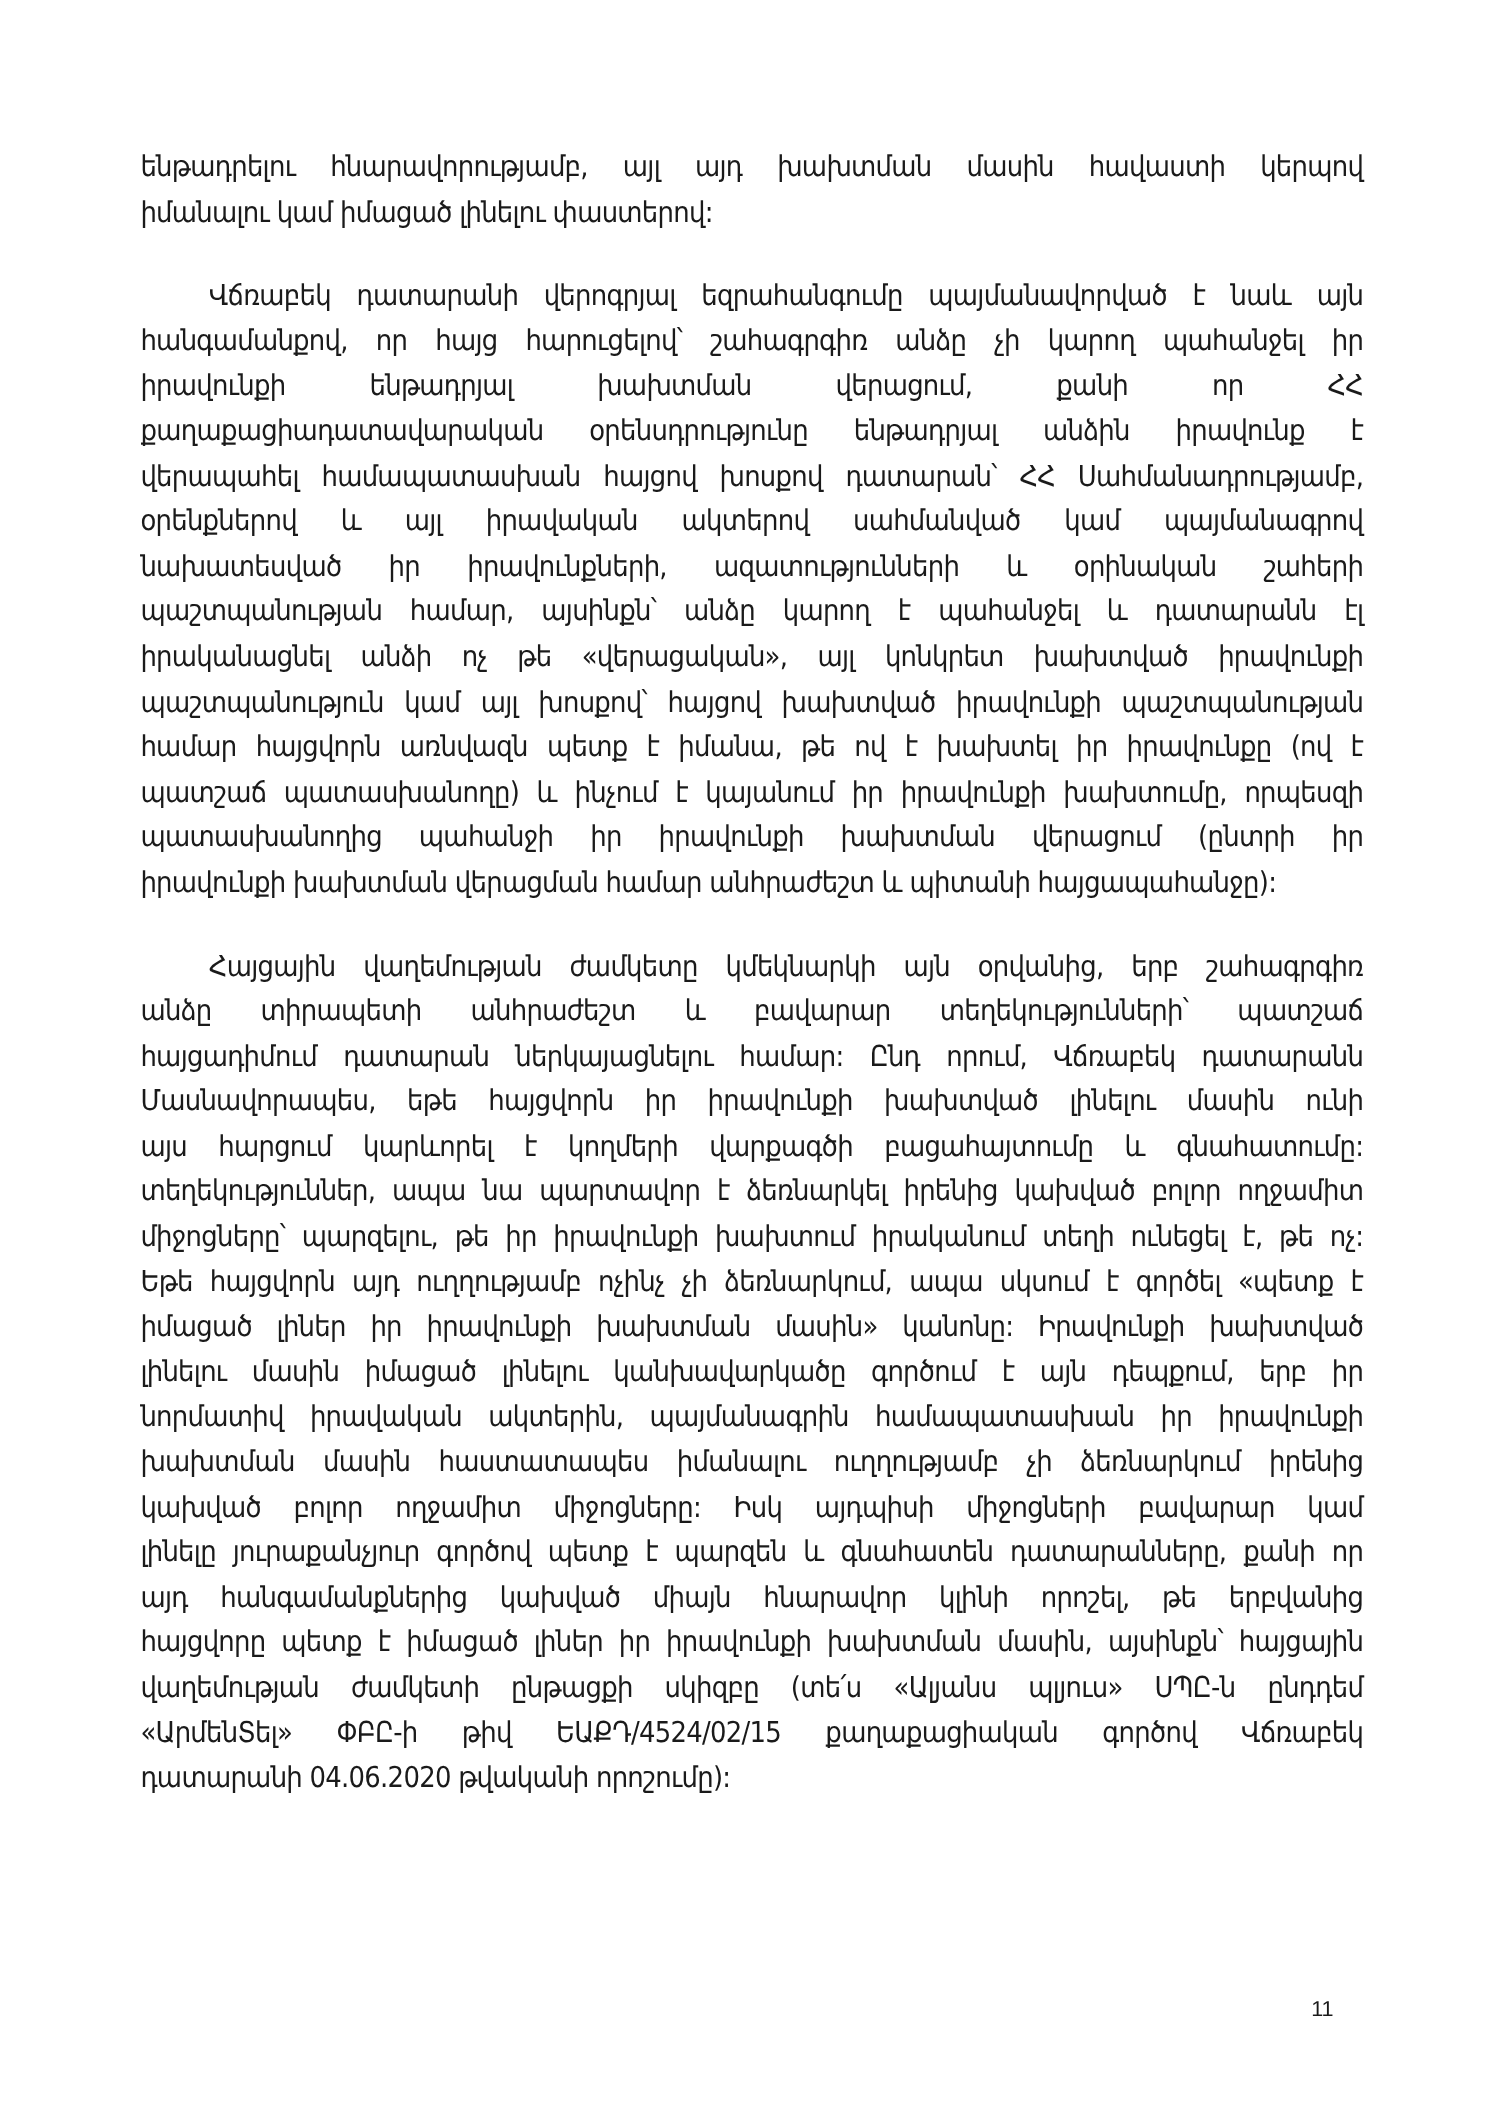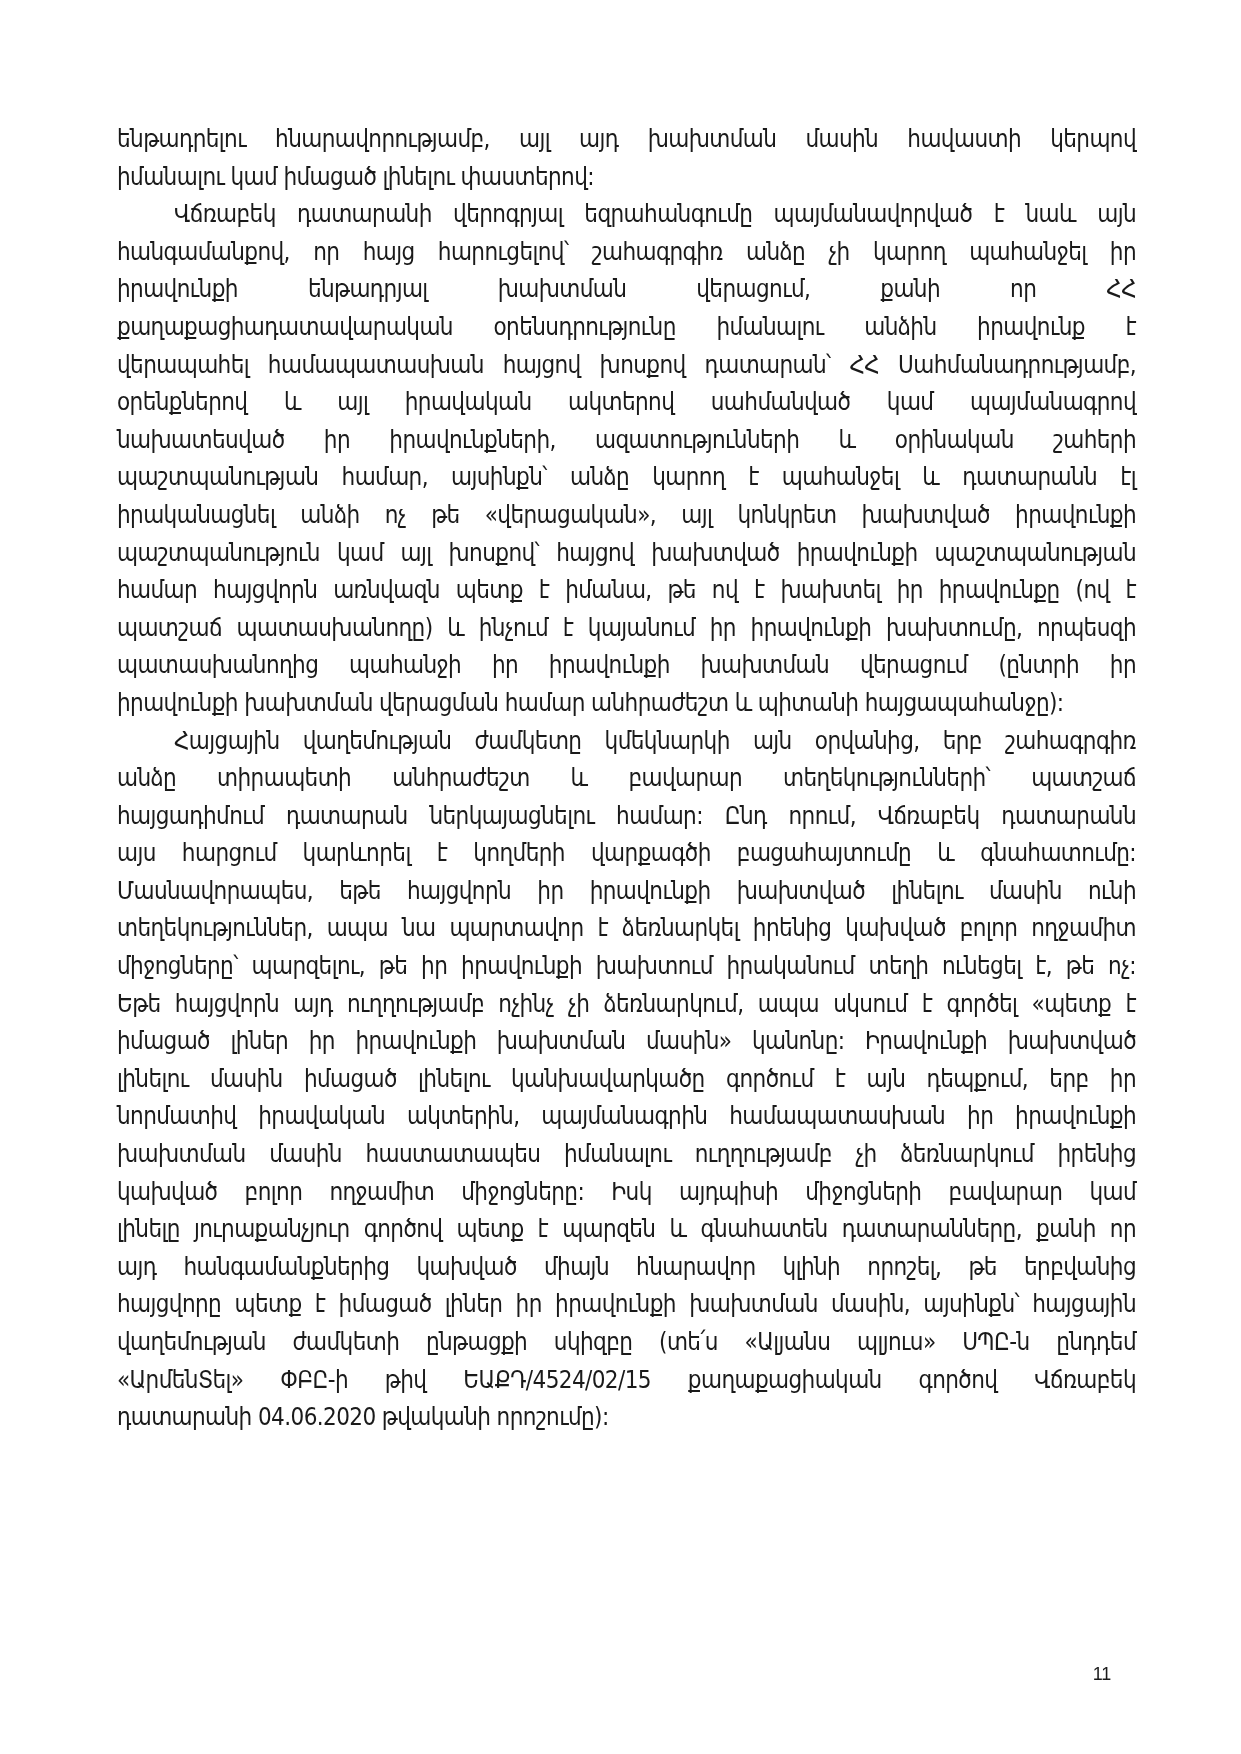--- a/index.html
+++ b/index.html
@@ -17,21 +17,21 @@
     }
     .line {
       display: block;
       white-space: nowrap;
       height: 37.6px;
       text-align: justify;
       text-align-last: justify;
       letter-spacing: -0.6px;
     }
     .line.last { text-align-last: left; }
-    .line.indent { padding-left: 57px; }
+    .line.indent { padding-left: 57px; margin-top: 32px; }
     .page-number {
       position: absolute;
       left: 1082px;
       top: 1664px;
       width: 40px;
       text-align: center;
       font-family: "Liberation Sans", sans-serif;
       font-size: 18px;
       color: #1a1a1a;
     }
@@ -41,38 +41,38 @@
 
 <div class="page">
   <div>
     <span class="line">ենթադրելու հնարավորությամբ, այլ այդ խախտման մասին հավաստի կերպով</span>
     <span class="line last">իմանալու կամ իմացած լինելու փաստերով:</span>
   </div>
   <div>
     <span class="line indent">Վճռաբեկ դատարանի վերոգրյալ եզրահանգումը պայմանավորված է նաև այն</span>
     <span class="line">հանգամանքով, որ հայց հարուցելով՝ շահագրգիռ անձը չի կարող պահանջել իր</span>
     <span class="line">իրավունքի ենթադրյալ խախտման վերացում, քանի որ ՀՀ</span>
-    <span class="line">քաղաքացիադատավարական օրենսդրությունը իմանալու անձին իրավունք է</span>
+    <span class="line">քաղաքացիադատավարական օրենսդրությունը ենթադրյալ անձին իրավունք է</span>
     <span class="line">վերապահել համապատասխան հայցով խոսքով դատարան՝ ՀՀ Սահմանադրությամբ,</span>
     <span class="line">օրենքներով և այլ իրավական ակտերով սահմանված կամ պայմանագրով</span>
     <span class="line">նախատեսված իր իրավունքների, ազատությունների և օրինական շահերի</span>
     <span class="line">պաշտպանության համար, այսինքն՝ անձը կարող է պահանջել և դատարանն էլ</span>
     <span class="line">իրականացնել անձի ոչ թե «վերացական», այլ կոնկրետ խախտված իրավունքի</span>
     <span class="line">պաշտպանություն կամ այլ խոսքով՝ հայցով խախտված իրավունքի պաշտպանության</span>
     <span class="line">համար հայցվորն առնվազն պետք է իմանա, թե ով է խախտել իր իրավունքը (ով է</span>
     <span class="line">պատշաճ պատասխանողը) և ինչում է կայանում իր իրավունքի խախտումը, որպեսզի</span>
     <span class="line">պատասխանողից պահանջի իր իրավունքի խախտման վերացում (ընտրի իր</span>
     <span class="line last">իրավունքի խախտման վերացման համար անհրաժեշտ և պիտանի հայցապահանջը):</span>
   </div>
   <div>
     <span class="line indent">Հայցային վաղեմության ժամկետը կմեկնարկի այն օրվանից, երբ շահագրգիռ</span>
     <span class="line">անձը տիրապետի անհրաժեշտ և բավարար տեղեկությունների՝ պատշաճ</span>
     <span class="line">հայցադիմում դատարան ներկայացնելու համար: Ընդ որում, Վճռաբեկ դատարանն</span>
+    <span class="line">Մասնավորապես, եթե հայցվորն իր իրավունքի խախտված լինելու մասին ունի</span>
     <span class="line">այս հարցում կարևորել է կողմերի վարքագծի բացահայտումը և գնահատումը:</span>
-    <span class="line">Մասնավորապես, եթե հայցվորն իր իրավունքի խախտված լինելու մասին ունի</span>
     <span class="line">տեղեկություններ, ապա նա պարտավոր է ձեռնարկել իրենից կախված բոլոր ողջամիտ</span>
     <span class="line">միջոցները՝ պարզելու, թե իր իրավունքի խախտում իրականում տեղի ունեցել է, թե ոչ:</span>
     <span class="line">Եթե հայցվորն այդ ուղղությամբ ոչինչ չի ձեռնարկում, ապա սկսում է գործել «պետք է</span>
     <span class="line">իմացած լիներ իր իրավունքի խախտման մասին» կանոնը: Իրավունքի խախտված</span>
     <span class="line">լինելու մասին իմացած լինելու կանխավարկածը գործում է այն դեպքում, երբ իր</span>
     <span class="line">նորմատիվ իրավական ակտերին, պայմանագրին համապատասխան իր իրավունքի</span>
     <span class="line">խախտման մասին հաստատապես իմանալու ուղղությամբ չի ձեռնարկում իրենից</span>
     <span class="line">կախված բոլոր ողջամիտ միջոցները: Իսկ այդպիսի միջոցների բավարար կամ</span>
     <span class="line">լինելը յուրաքանչյուր գործով պետք է պարզեն և գնահատեն դատարանները, քանի որ</span>
     <span class="line">այդ հանգամանքներից կախված միայն հնարավոր կլինի որոշել, թե երբվանից</span>

